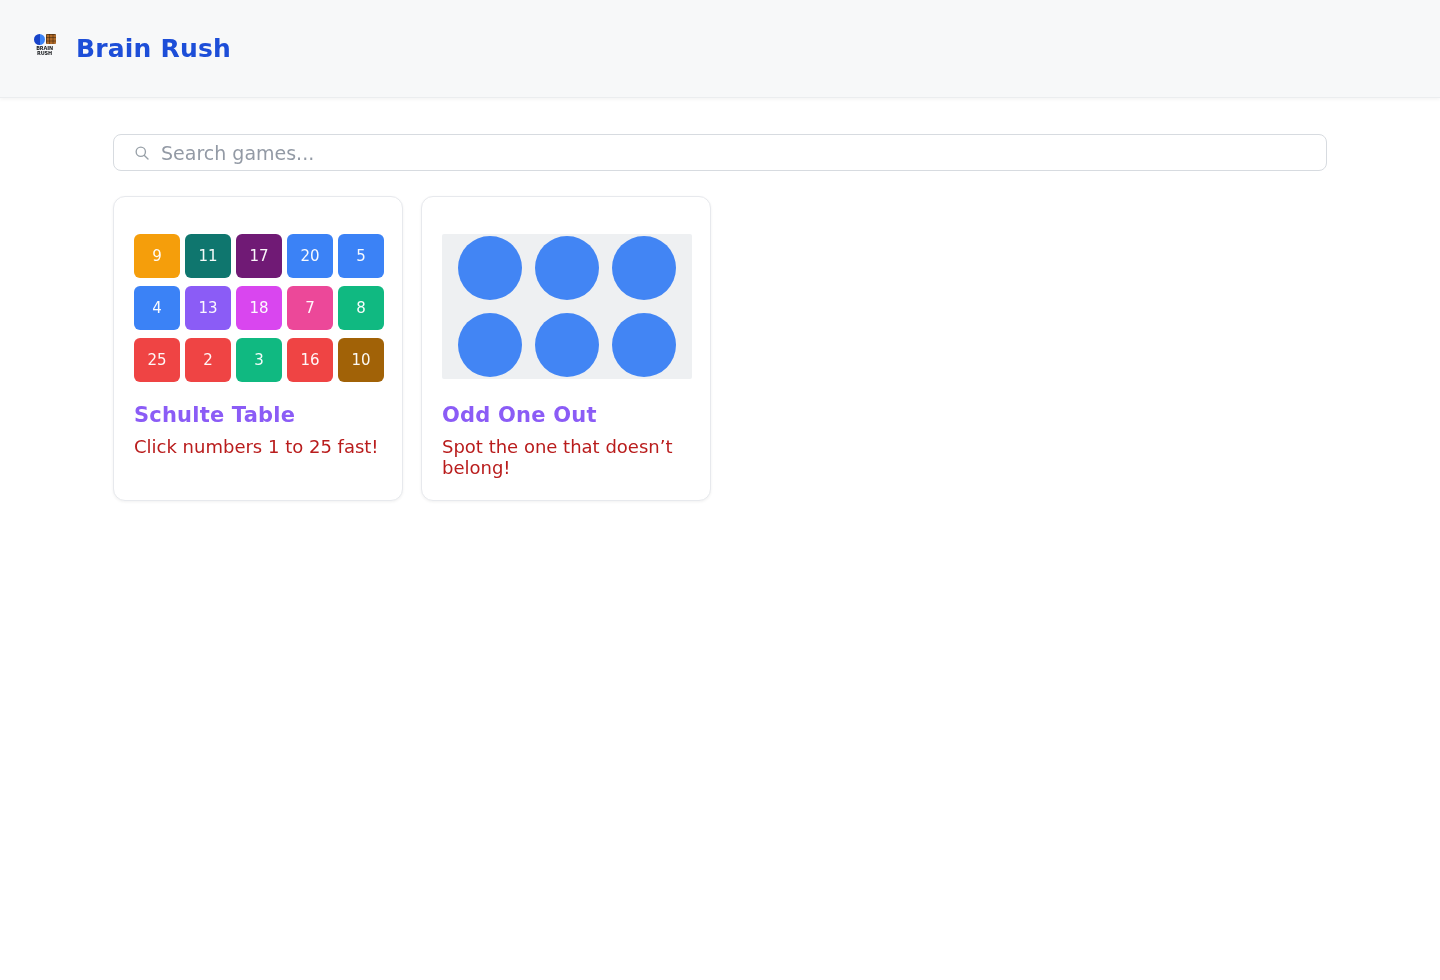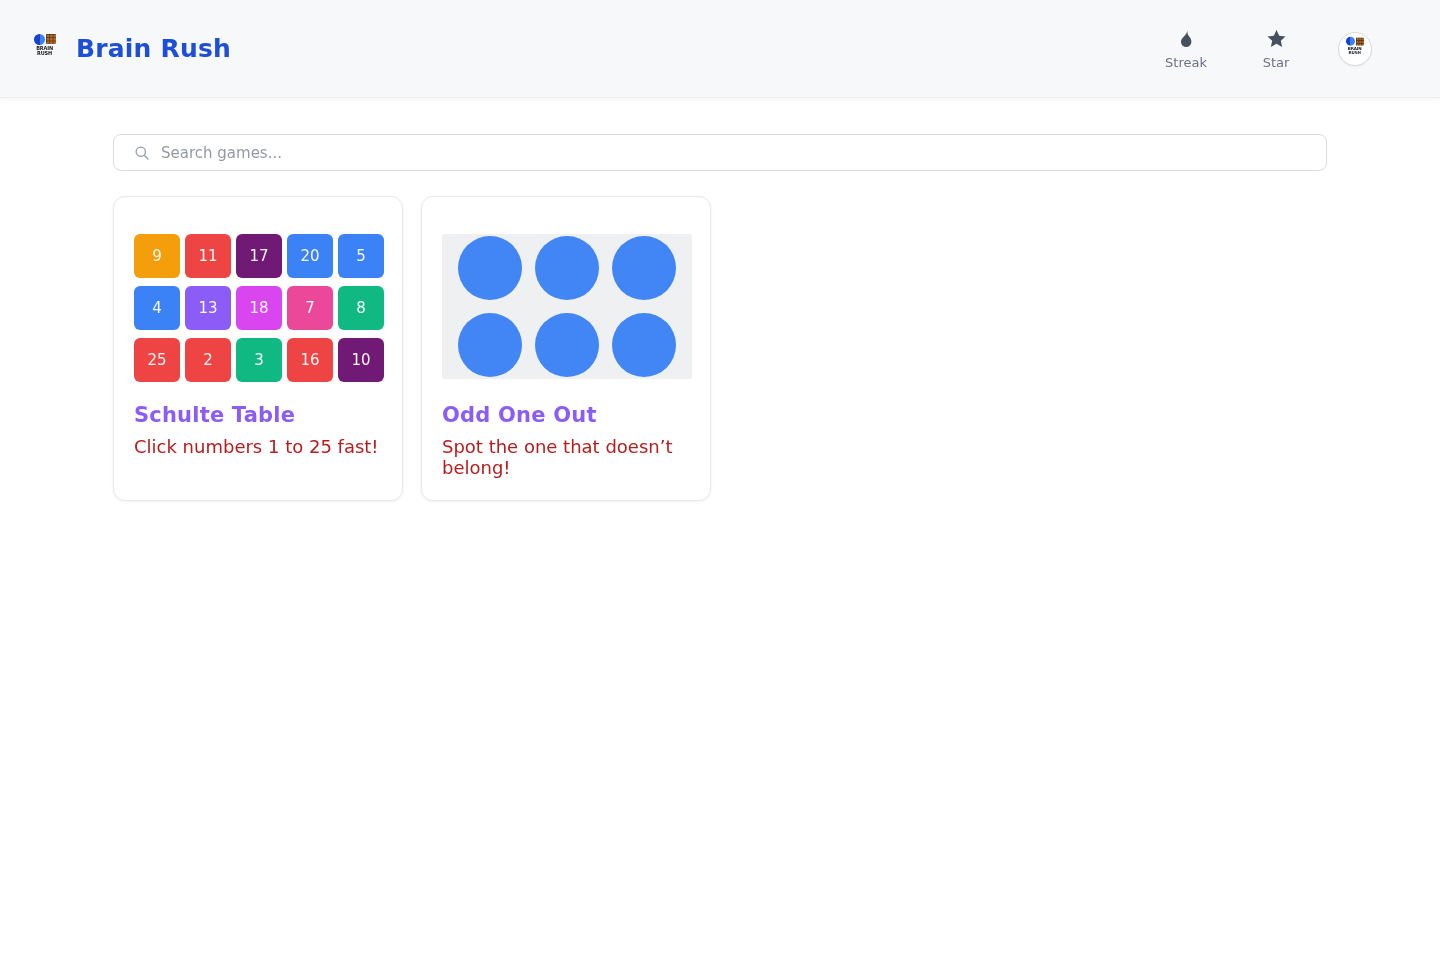--- a/index.html
+++ b/index.html
@@ -11,21 +11,21 @@
   }
 
   
   .app-header {
     height:98px;
     background:#f7f8f9;
     border-bottom:1px solid #ebedef;
     box-shadow:0 2px 3px rgba(0,0,0,.04);
     display:flex;
     align-items:center;
-    padding:0 68px 0 32px;
+    padding:0 36px 0 32px;
   }
   .brand { display:flex; align-items:center; gap:18px; cursor:pointer; }
   .logo-mark { display:flex; flex-direction:column; align-items:center; width:26px; }
   .logo-art { display:flex; align-items:center; gap:1px; margin-bottom:1px; }
   .logo-circle {
     width:11px; height:11px; border-radius:50%;
     background:linear-gradient(90deg,#1743c9 50%,#3b82f6 50%);
   }
   .logo-grid {
     width:10px; height:10px;
@@ -68,21 +68,21 @@
     height:37px;
     background:#fff;
     border:1px solid #d7dbe0;
     border-radius:8px;
     display:flex; align-items:center;
     padding:0 12px 0 20px;
   }
   .search-bar svg { flex:0 0 auto; margin-right:11px; }
   .search-input {
     flex:1; border:none; outline:none; background:transparent;
-    font-family:inherit; font-size:15px; color:#c2410c;
+    font-family:inherit; font-size:19px; color:#c2410c;
   }
   .search-input::placeholder { color:#939aa5; }
 
   .cards-row { margin-top:25px; display:flex; gap:18px; }
   .game-card {
     width:290px;
     background:#fff;
     border:1px solid #e7e9ed;
     border-radius:12px;
     box-shadow:0 1px 3px rgba(0,0,0,.06);
@@ -136,76 +136,50 @@
         <div class="logo-grid"></div>
       </div>
       <div class="logo-text">
         <div>BRAIN</div>
         <div>RUSH</div>
       </div>
     </div>
     <div class="app-title">Brain Rush</div>
   </div>
 
-  <div class="header-right">
-    <div class="stat-item">
-      <svg width="22" height="22" viewBox="0 0 24 24">
-        <path d="M13.3 2.1c.15 3.1-1.55 4.8-3.4 6.9C8.2 10.9 6.5 12.7 6.5 15.1a5.7 5.7 0 0 0 11.4 0c0-2.3-1.15-4.2-2.55-6-1.2-1.6-1.95-3.4-2.05-7z" fill="#46505e"></path>
-      </svg>
-      <div class="stat-label">Streak</div>
-    </div>
-    <div class="stat-item">
-      <svg width="23" height="22" viewBox="0 0 24 24">
-        <path d="M12 2.2l2.95 6.35 6.9.72-5.15 4.63 1.45 6.8L12 17.25 5.85 20.7l1.45-6.8L2.15 9.27l6.9-.72z" fill="#46505e"></path>
-      </svg>
-      <div class="stat-label">Star</div>
-    </div>
-    <div class="avatar">
-      <div class="logo-mark">
-        <div class="logo-art">
-          <div class="logo-circle"></div>
-          <div class="logo-grid"></div>
-        </div>
-        <div class="logo-text">
-          <div>BRAIN</div>
-          <div>RUSH</div>
-        </div>
-      </div>
-    </div>
-  </div>
 </header>
 
 <main class="container">
   <div class="search-bar">
     <svg width="16" height="16" viewBox="0 0 20 20">
       <circle cx="8.5" cy="8.5" r="5.8" fill="none" stroke="#98a0a8" stroke-width="1.7"></circle>
       <line x1="13" y1="13" x2="17.5" y2="17.5" stroke="#98a0a8" stroke-width="1.7" stroke-linecap="round"></line>
     </svg>
     <input class="search-input" type="text" placeholder="Search games..." style="">
   </div>
 
   <div class="cards-row">
 
     <div class="game-card">
       <div class="preview schulte-grid">
           <div class="tile" style="background: rgb(245, 158, 11);">9</div>
-          <div class="tile" style="background: #ef4444;">11</div>
+          <div class="tile" style="background: #0f766e;">11</div>
           <div class="tile" style="background: #701a75;">17</div>
           <div class="tile" style="background: rgb(59, 130, 246); text-align: center;">20</div>
           <div class="tile" style="background: rgb(59, 130, 246);">5</div>
           <div class="tile" style="background: rgb(59, 130, 246);">4</div>
           <div class="tile" style="background: #8b5cf6;">13</div>
           <div class="tile" style="background: #d946ef;">18</div>
           <div class="tile" style="background: rgb(236, 72, 153);">7</div>
           <div class="tile" style="background: rgb(16, 185, 129);">8</div>
           <div class="tile" style="background: rgb(239, 68, 68);">25</div>
           <div class="tile" style="background: rgb(239, 68, 68);">2</div>
           <div class="tile" style="background: rgb(16, 185, 129);">3</div>
           <div class="tile" style="background: rgb(239, 68, 68);">16</div>
-          <div class="tile" style="background: #701a75;">10</div>
+          <div class="tile" style="background: #a16207;">10</div>
         </div>
       <div class="card-title">Schulte Table</div>
       <div class="card-subtitle">Click numbers 1 to 25 fast!</div>
     </div>
 
     <div class="game-card">
       <div class="preview">
         <div class="odd-grid" style="background: rgb(238, 240, 242);">
             <div class="circle" style="background: rgb(66, 133, 244);"></div>
             <div class="circle" style="background: rgb(66, 133, 244);"></div>

